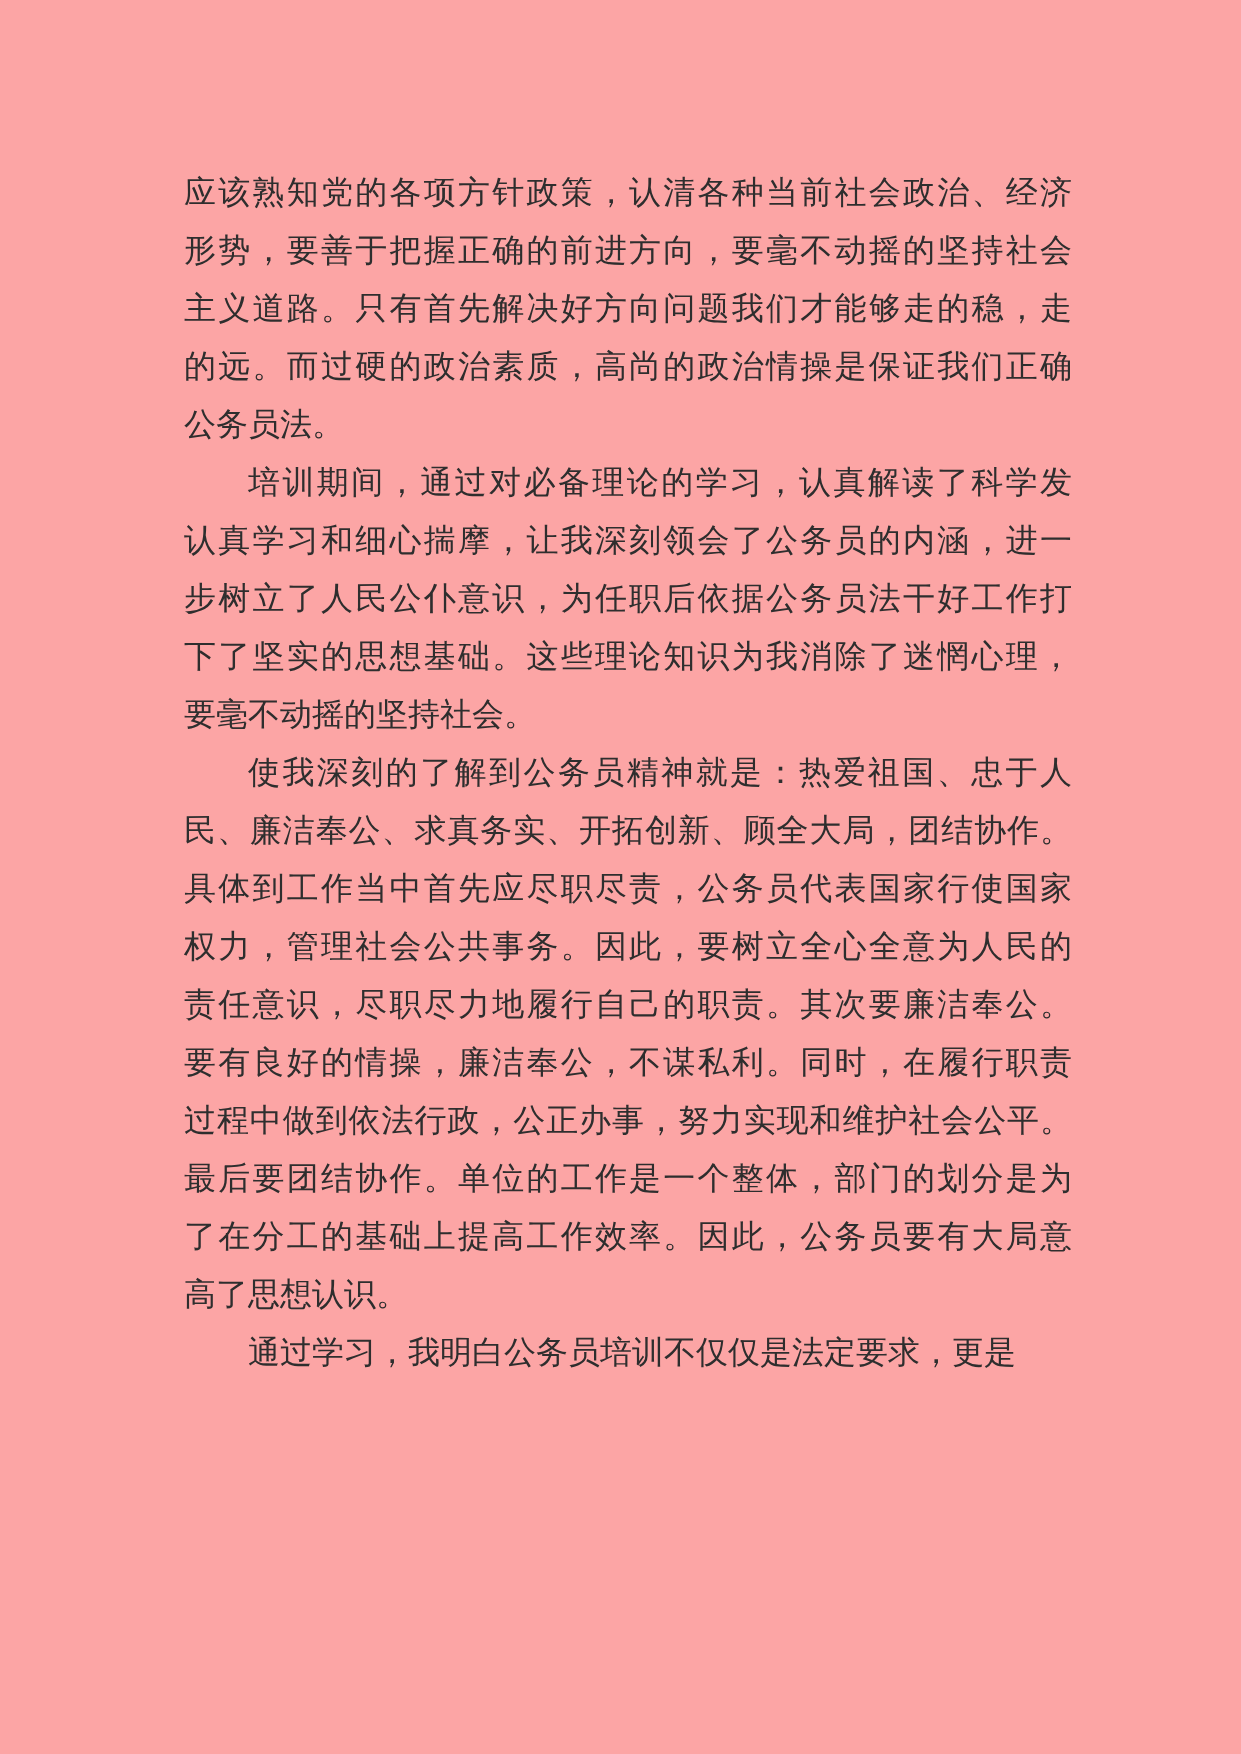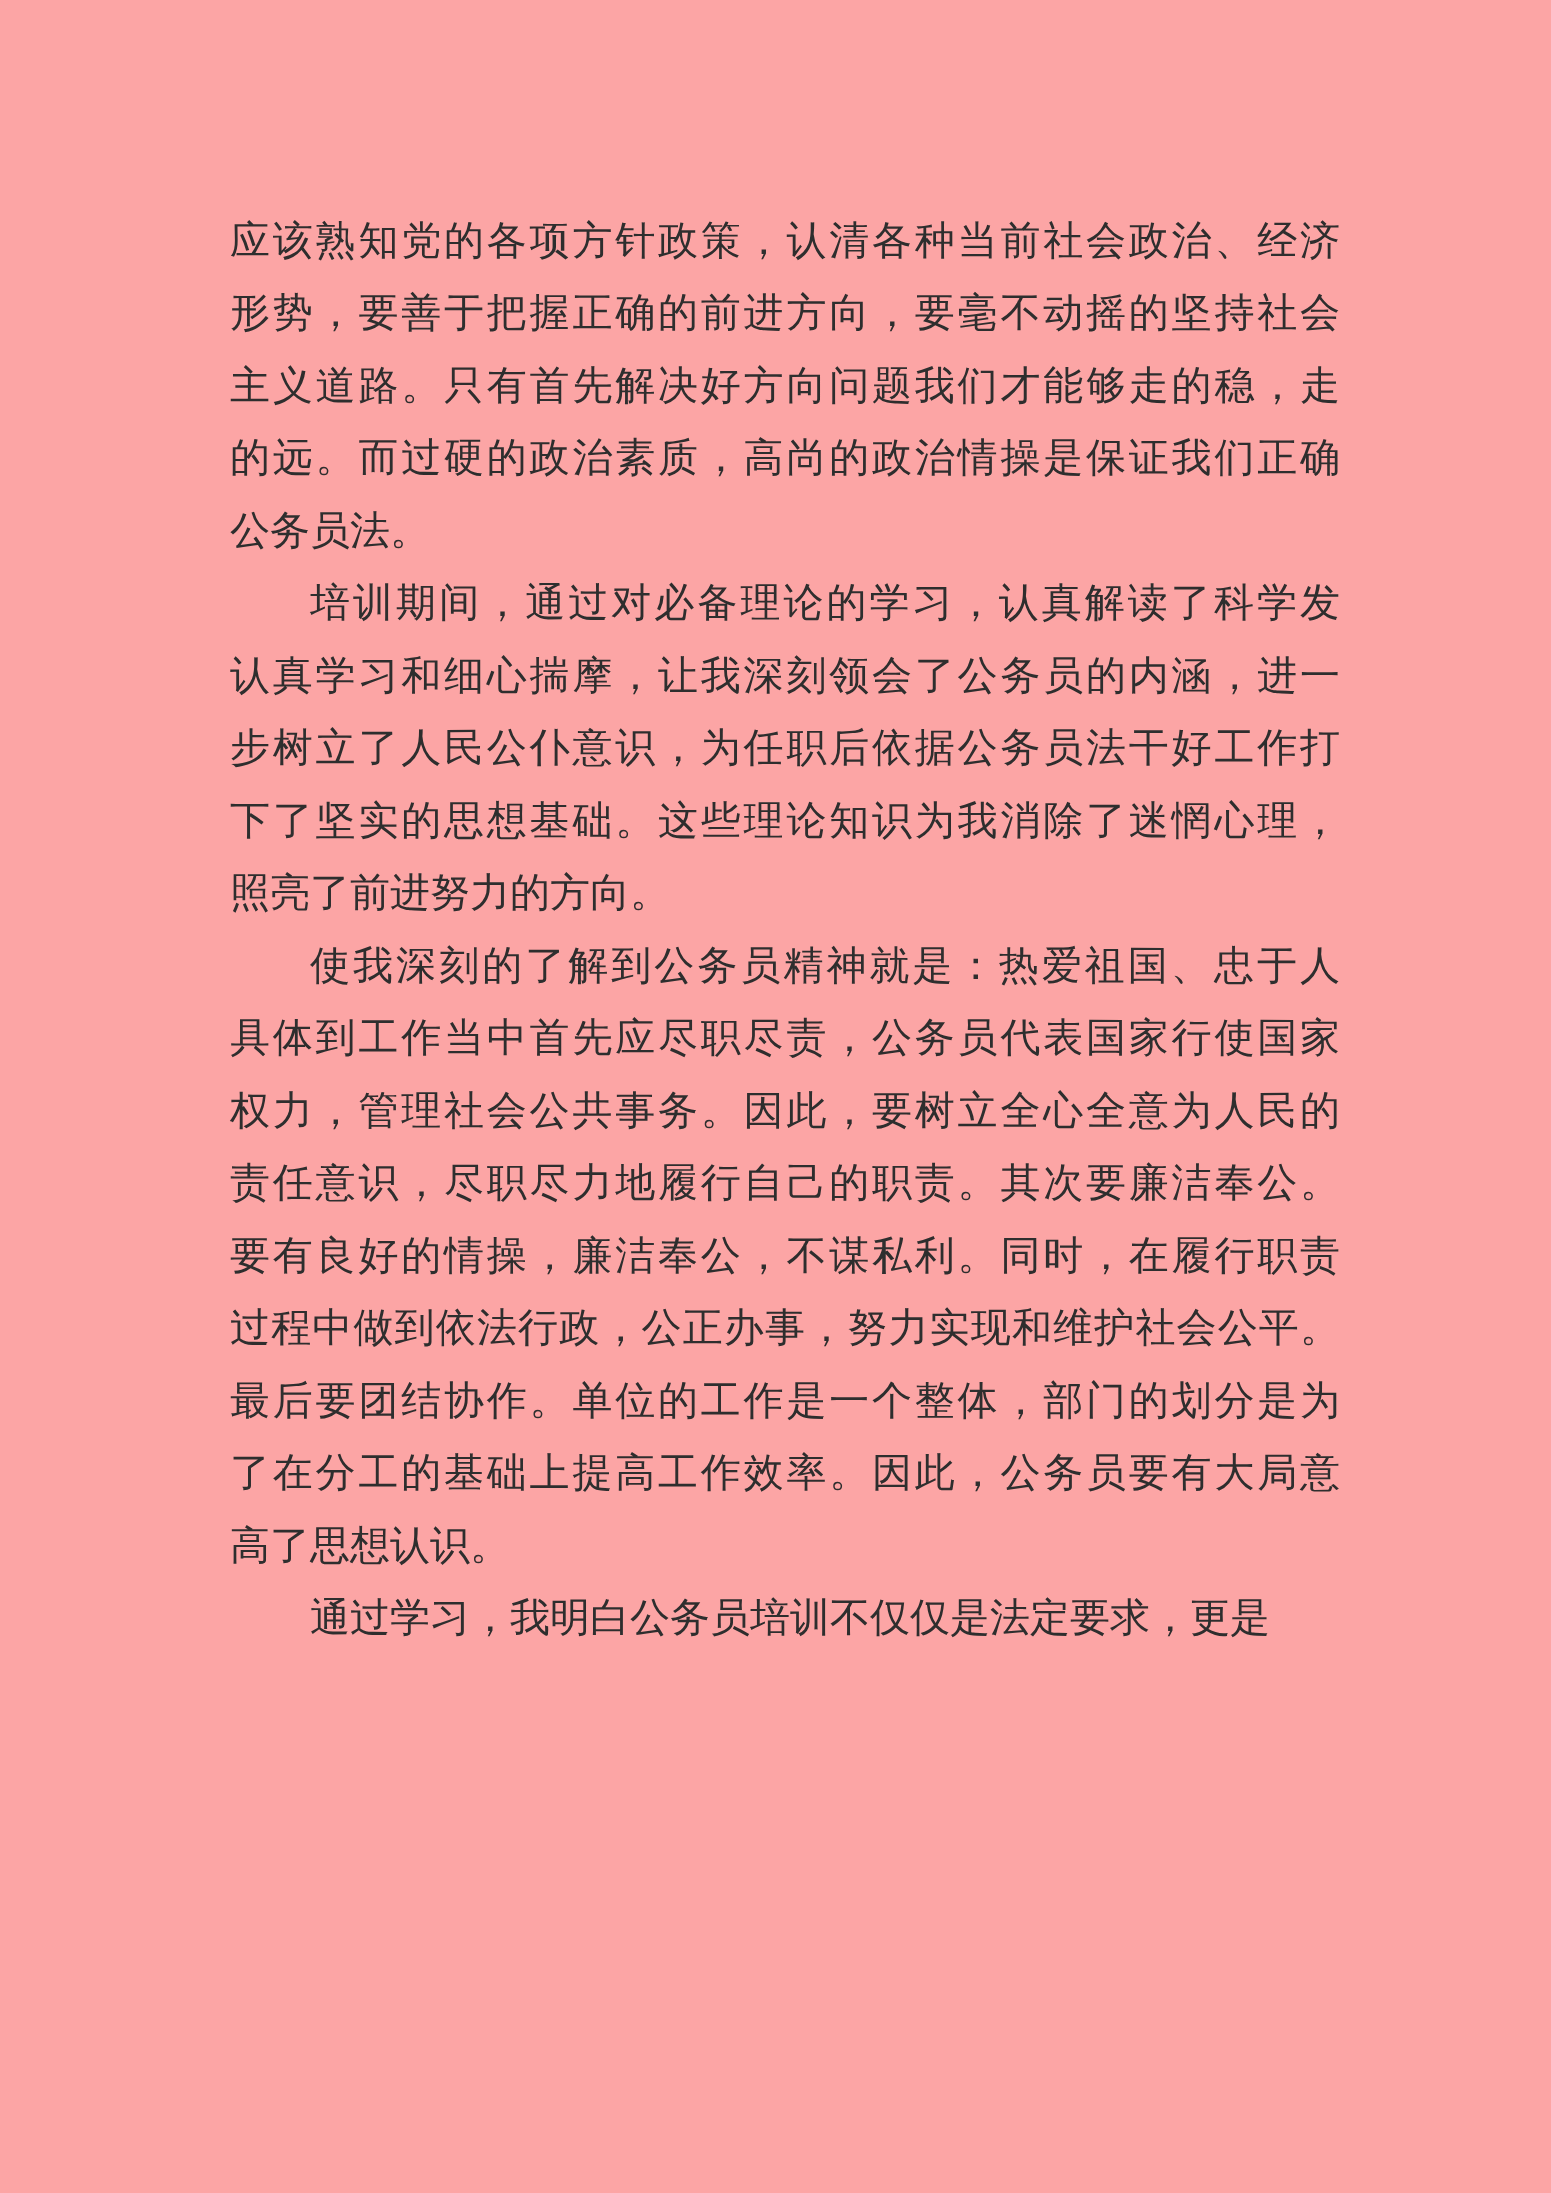--- a/index.html
+++ b/index.html
@@ -45,22 +45,23 @@
   <div class="text-body" style="color: rgb(46, 46, 46);">
       <div class="line fill">应该熟知党的各项方针政策，认清各种当前社会政治、经济</div>
       <div class="line fill">形势，要善于把握正确的前进方向，要毫不动摇的坚持社会</div>
       <div class="line fill">主义道路。只有首先解决好方向问题我们才能够走的稳，走</div>
       <div class="line fill">的远。而过硬的政治素质，高尚的政治情操是保证我们正确</div>
       <div class="line">公务员法。</div>
       <div class="line fill indent">培训期间，通过对必备理论的学习，认真解读了科学发</div>
       <div class="line fill">认真学习和细心揣摩，让我深刻领会了公务员的内涵，进一</div>
       <div class="line fill">步树立了人民公仆意识，为任职后依据公务员法干好工作打</div>
       <div class="line fill">下了坚实的思想基础。这些理论知识为我消除了迷惘心理，</div>
-      <div class="line">照亮了前进努力的方向。</div>
+      <div class="line">要毫不动摇的坚持社会。</div>
       <div class="line fill indent">使我深刻的了解到公务员精神就是：热爱祖国、忠于人</div>
+      <div class="line fill">民、廉洁奉公、求真务实、开拓创新、顾全大局，团结协作。</div>
       <div class="line fill">具体到工作当中首先应尽职尽责，公务员代表国家行使国家</div>
       <div class="line fill">权力，管理社会公共事务。因此，要树立全心全意为人民的</div>
       <div class="line fill">责任意识，尽职尽力地履行自己的职责。其次要廉洁奉公。</div>
       <div class="line fill">要有良好的情操，廉洁奉公，不谋私利。同时，在履行职责</div>
       <div class="line fill">过程中做到依法行政，公正办事，努力实现和维护社会公平。</div>
       <div class="line fill">最后要团结协作。单位的工作是一个整体，部门的划分是为</div>
       <div class="line fill">了在分工的基础上提高工作效率。因此，公务员要有大局意</div>
       <div class="line">高了思想认识。</div>
       <div class="line indent">通过学习，我明白公务员培训不仅仅是法定要求，更是</div>
     </div>

